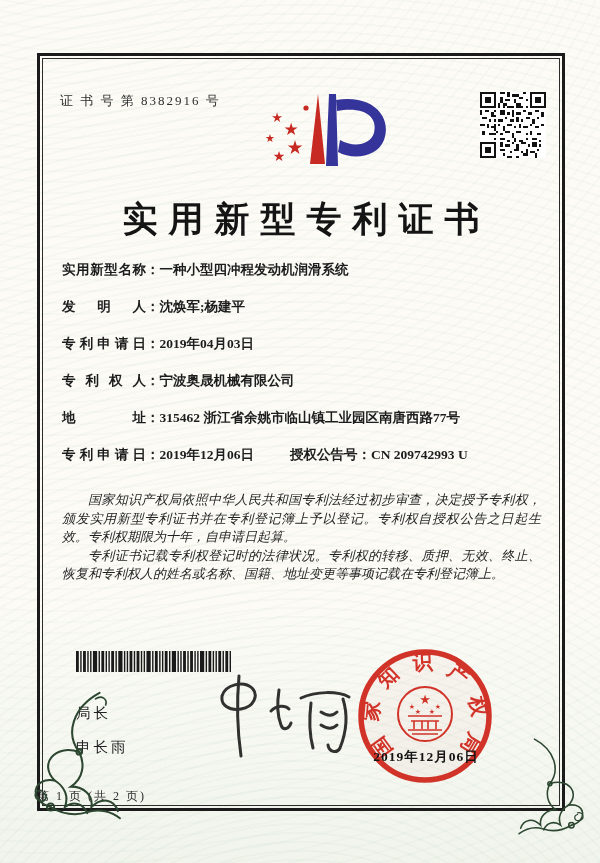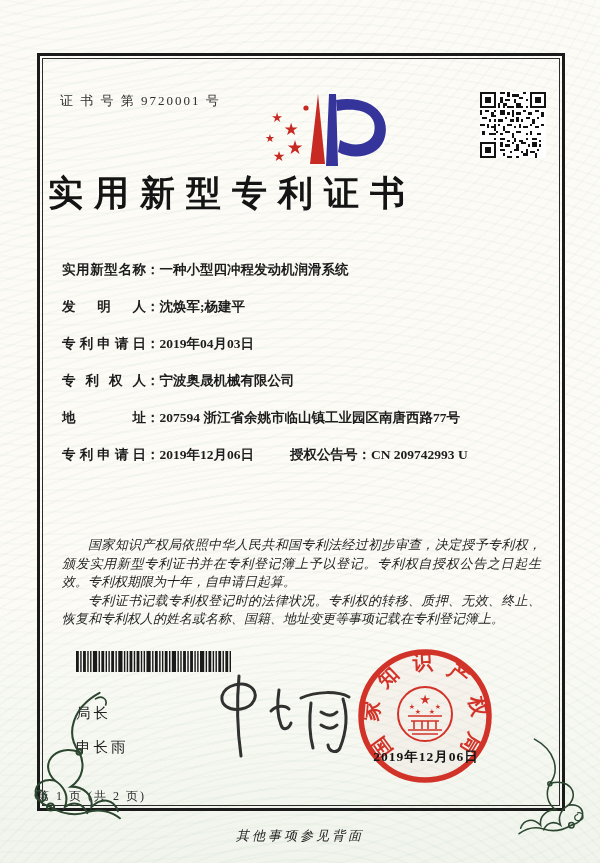--- a/index.html
+++ b/index.html
@@ -11,30 +11,30 @@
   .paper { position:absolute; inset:0; background-color:#fcfbf6;
     background-image:
       repeating-radial-gradient(circle at 50% 130%, rgba(130,175,140,.05) 0 2px, rgba(0,0,0,0) 2px 9px),
       repeating-radial-gradient(circle at 10% -30%, rgba(130,175,140,.04) 0 2px, rgba(0,0,0,0) 2px 11px),
       linear-gradient(180deg, rgba(235,240,233,0) 70%, rgba(222,234,221,.4) 100%); }
   .frame { position:absolute; left:37px; top:53px; width:528px; height:758px; border:3px solid #1b1b1b; z-index:1; }
   .frame-inner { position:absolute; inset:2px; border:1px solid #2b2b2b; }
   .cert-no { position:absolute; left:60px; top:92px; font-size:13px; letter-spacing:2px; color:#2e2e2e; z-index:2; }
   .logo { position:absolute; left:232px; top:88px; width:172px; height:92px; z-index:2; }
   .qr { position:absolute; left:480px; top:92px; width:66px; height:66px; z-index:2; }
-  .title { position:absolute; left:37px; top:170px; width:528px; 
+  .title { position:absolute; left:37px; top:196px; width:528px; text-align:center;
     font-size:35px; font-weight:bold; letter-spacing:11px; text-indent:11px; color:#141414; z-index:2; }
   .fields { position:absolute; left:62px; top:262px; width:478px; z-index:2; font-size:13.5px; font-weight:600; color:#1d1d1d; }
   .frow { height:16px; line-height:16px; margin-bottom:21px; white-space:nowrap; }
   .flabel { display:inline-block; width:84px; text-align:justify; text-align-last:justify; vertical-align:top; }
   .fcolon { display:inline-block; vertical-align:top; }
   .fvalue { display:inline-block; vertical-align:top; }
   .pair2 { margin-left:36px;text-align:center; }
   .pair2 .flabel2 { display:inline-block; vertical-align:top; }
-  .body-text { position:absolute; left:62px; top:536px; width:479px; z-index:2;
+  .body-text { position:absolute; left:62px; top:491px; width:479px; z-index:2;
     font-style:italic; font-size:13px; line-height:18.5px; text-align:justify; color:#1f1f1f; font-weight:500; }
   .body-text p { text-indent:2em; }
   .barcode { position:absolute; left:76px; top:651px; width:155px; height:21px; z-index:2; }
   .director { position:absolute; left:76px; top:704px; z-index:2; font-size:14.5px; color:#222; letter-spacing:3px; }
   .director div { margin-bottom:15px; }
   .signature { position:absolute; left:195px; top:670px; width:162px; height:94px; z-index:3; }
   .seal { position:absolute; left:355px; top:646px; width:140px; height:140px; z-index:3; opacity:.92; }
   .seal-date { position:absolute; left:352px; top:748px; width:148px; text-align:center; z-index:4;
     font-size:13.5px; font-weight:700; color:#141414; letter-spacing:1px; }
   .page-no { position:absolute; left:37px; top:788px; width:528px; z-index:2;
@@ -48,21 +48,21 @@
 </head>
 <body>
 
 <div class="photo">
   <div class="paper">
 
     <div class="frame">
       <div class="frame-inner"></div>
     </div>
 
-    <div class="cert-no">证 书 号 第 9720001 号</div>
+    <div class="cert-no">证 书 号 第 8382916 号</div>
 
     <svg class="logo" viewBox="0 0 172 92">
       <circle cx="74" cy="20" r="2.6" fill="#c62a22"></circle>
       <text x="45" y="34" font-size="13" fill="#c62a22" text-anchor="middle">★</text>
       <text x="59" y="47" font-size="17" fill="#c62a22" text-anchor="middle">★</text>
       <text x="38" y="54" font-size="11" fill="#c62a22" text-anchor="middle">★</text>
       <text x="63" y="66" font-size="19" fill="#c62a22" text-anchor="middle">★</text>
       <text x="47" y="73" font-size="14" fill="#c62a22" text-anchor="middle">★</text>
       <polygon points="86,6 78,76 93,76" fill="#c62a22"></polygon>
       <polygon points="97,6 94,78 106,78 104,6" fill="#35349b"></polygon>
@@ -114,21 +114,21 @@
       <div class="frow">
         <span class="flabel">发明人</span><span class="fcolon">：</span><span class="fvalue">沈焕军;杨建平</span>
       </div>
       <div class="frow">
         <span class="flabel">专利申请日</span><span class="fcolon">：</span><span class="fvalue">2019年04月03日</span>
       </div>
       <div class="frow">
         <span class="flabel">专利权人</span><span class="fcolon">：</span><span class="fvalue">宁波奥晟机械有限公司</span>
       </div>
       <div class="frow">
-        <span class="flabel">地址</span><span class="fcolon">：</span><span class="fvalue">207594 浙江省余姚市临山镇工业园区南唐西路77号</span>
+        <span class="flabel">地址</span><span class="fcolon">：</span><span class="fvalue">315462 浙江省余姚市临山镇工业园区南唐西路77号</span>
       </div>
       <div class="frow">
         <span class="flabel">专利申请日</span><span class="fcolon">：</span><span class="fvalue">2019年12月06日</span><span class="pair2"><span class="flabel2">授权公告号</span><span class="fcolon">：</span><span class="fvalue">CN 209742993 U</span></span>
       </div>
     </div>
 
     <div class="body-text">
       <p>国家知识产权局依照中华人民共和国专利法经过初步审查，决定授予专利权，颁发实用新型专利证书并在专利登记簿上予以登记。专利权自授权公告之日起生效。专利权期限为十年，自申请日起算。</p>
       <p>专利证书记载专利权登记时的法律状况。专利权的转移、质押、无效、终止、恢复和专利权人的姓名或名称、国籍、地址变更等事项记载在专利登记簿上。</p>
     </div>
@@ -244,16 +244,15 @@
         <path d="M78,4 C 52,18 44,44 58,62 C 34,54 18,74 34,90 C 12,86 8,110 30,116"></path>
         <path d="M58,62 C 64,74 62,88 50,96 C 62,96 72,104 70,116 C 80,106 92,108 96,120"></path>
         <path d="M34,90 C 44,96 48,106 44,116 C 52,110 62,112 66,122"></path>
         <path d="M30,116 C 42,123 54,125 66,121 C 78,117 90,121 98,127"></path>
         <path d="M22,100 c -8,-2 -10,8 -2,10 c 6,1 8,-6 2,-8" stroke-width="1.6"></path>
         <circle cx="30" cy="116" r="3.5"></circle>
         <circle cx="58" cy="62" r="2.6"></circle>
       </g>
     </svg>
 
-    <div class="back-note">其他事项参见背面</div>
 
   </div>
 </div>
 
 </body></html>

